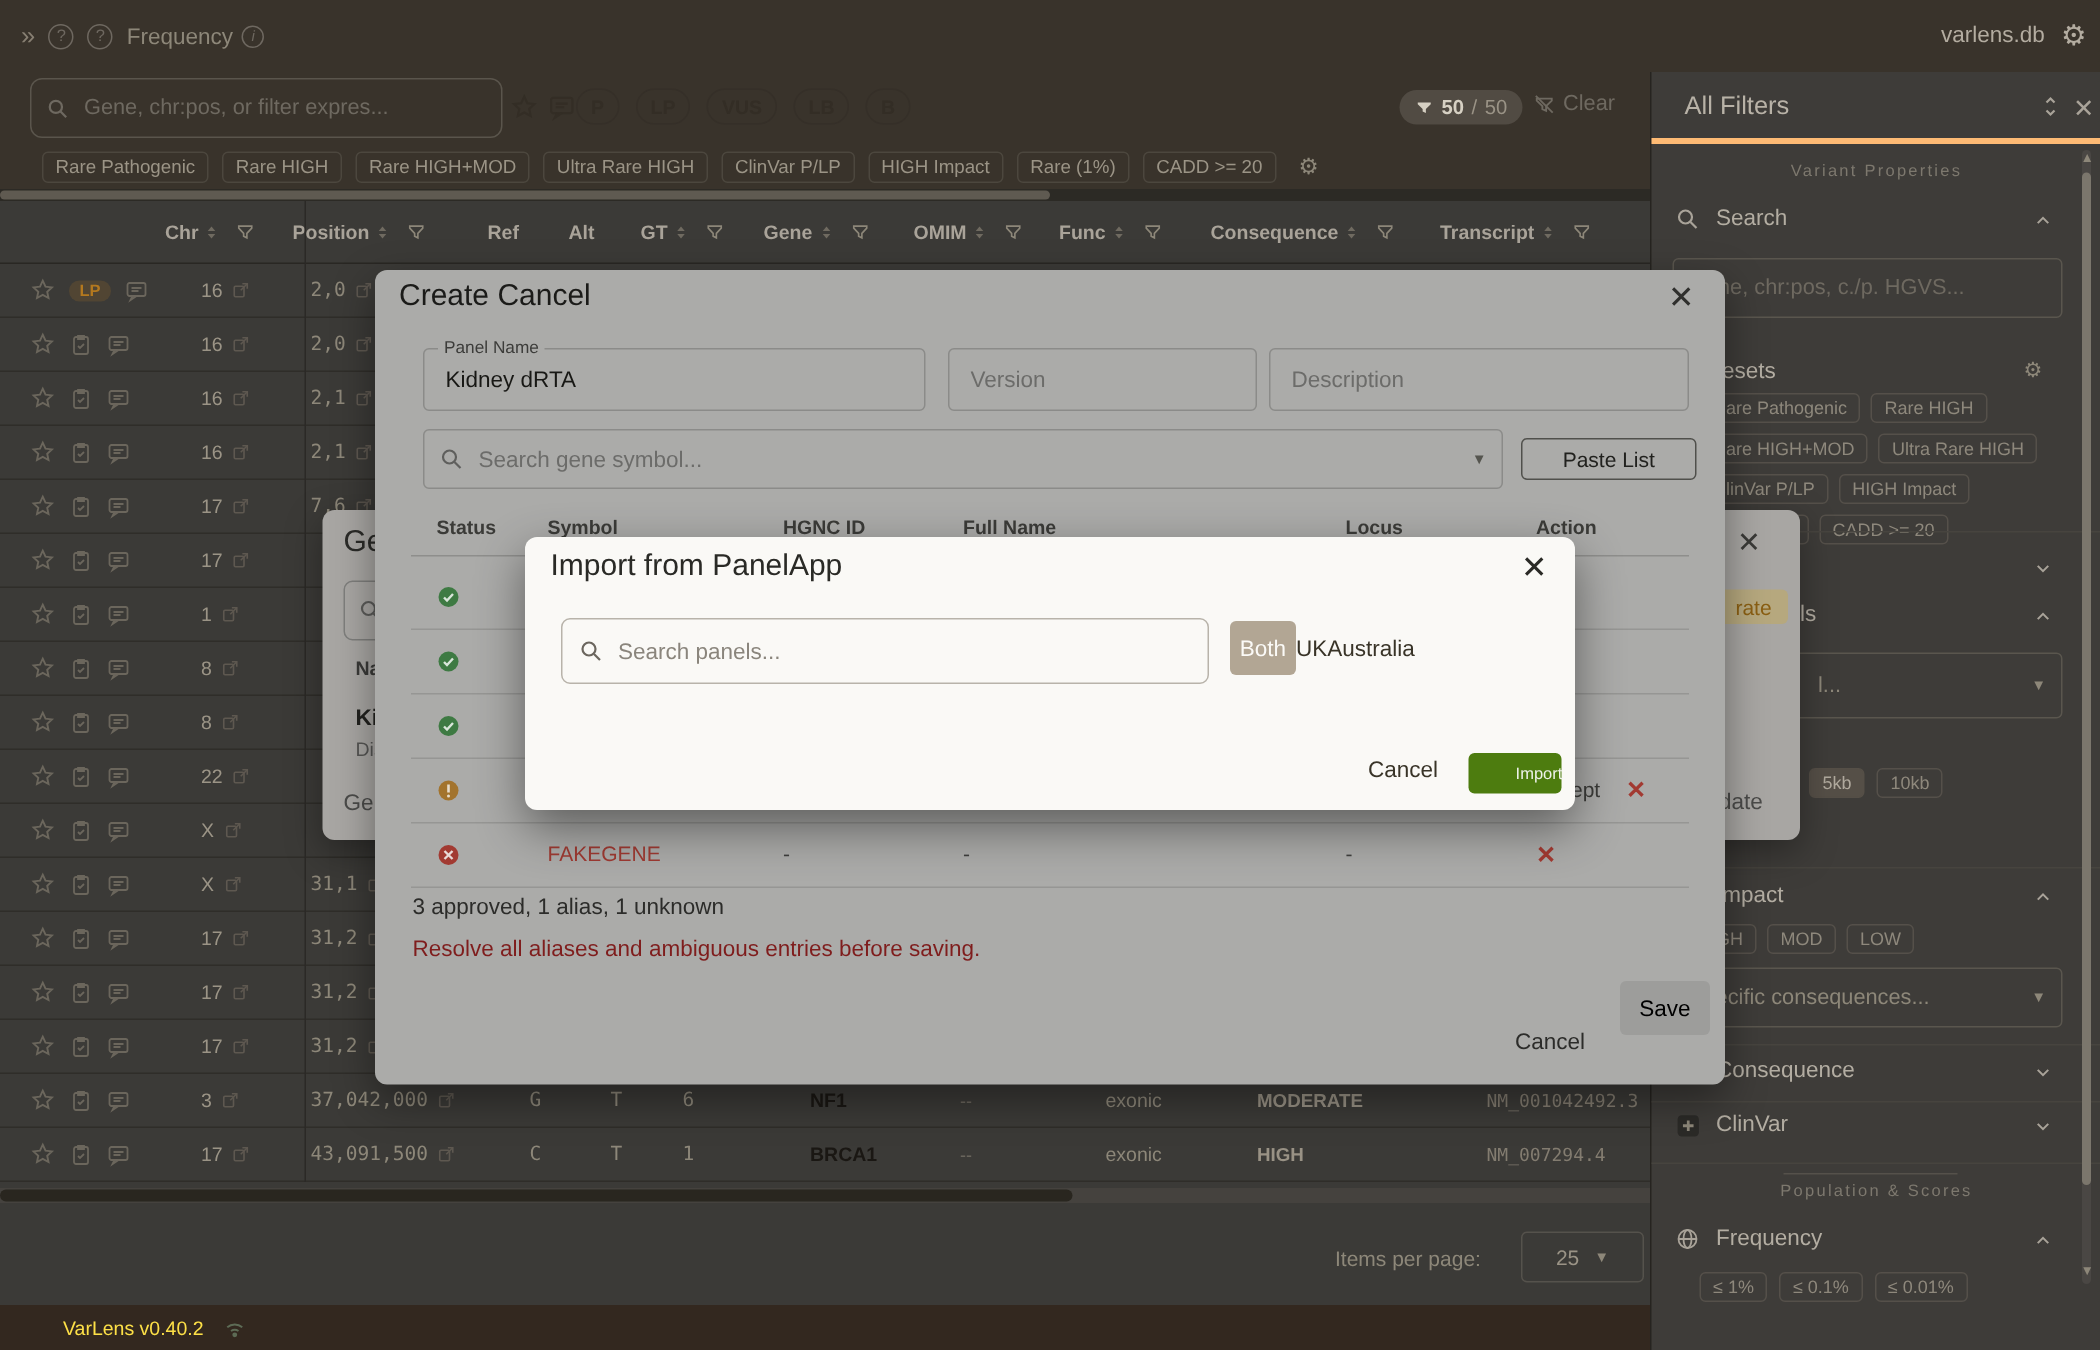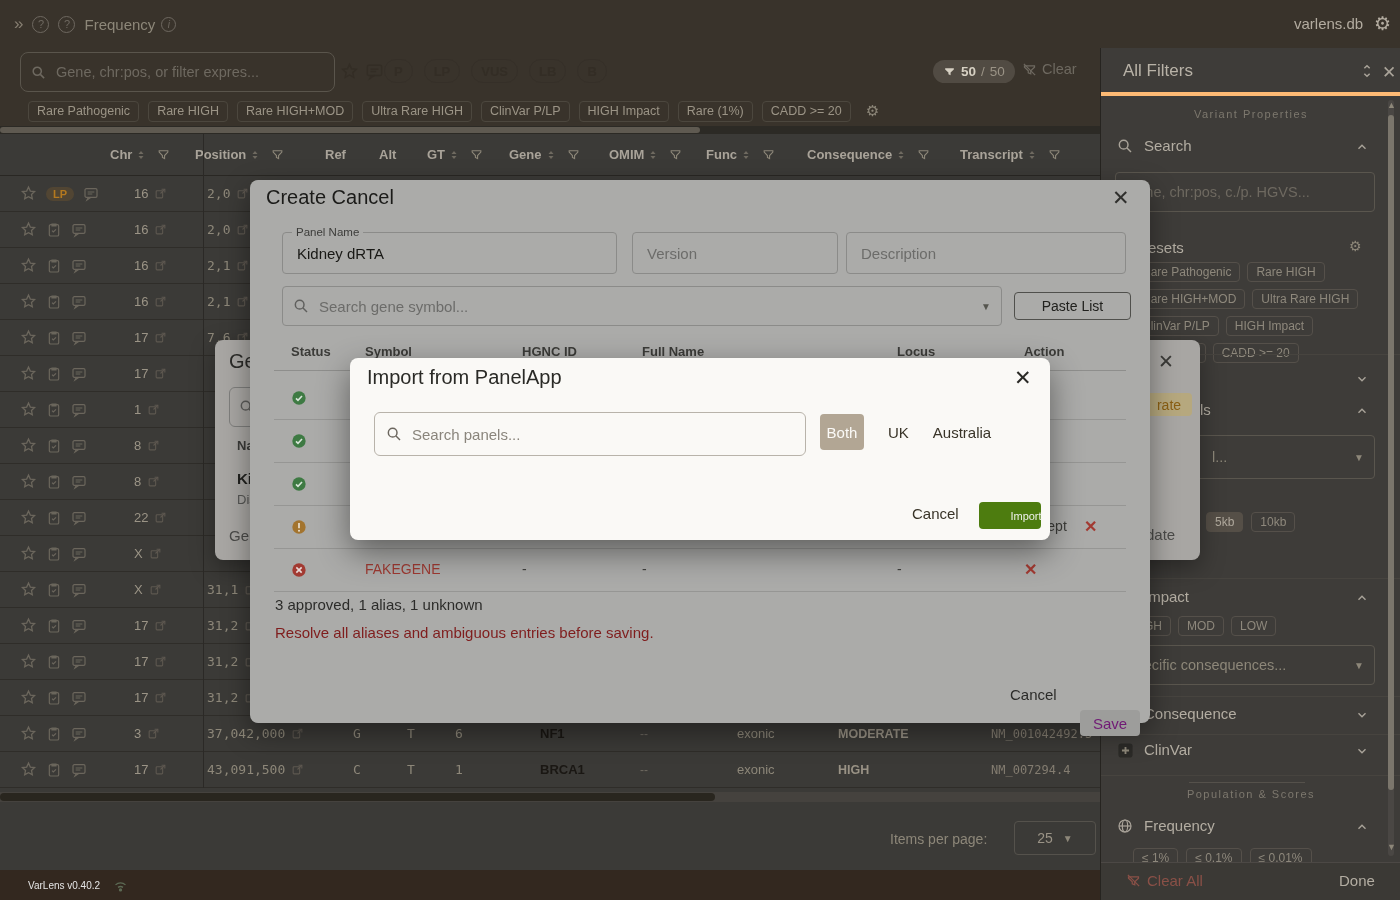--- a/index.html
+++ b/index.html
@@ -54,21 +54,21 @@
   .cons{color:#999285;font-weight:600;font-size:12.5px;}
   .tx{color:#837c70;font-size:12px;}
   .lpchip{background:rgba(181,121,31,.18);color:#b5791f;font-size:11px;font-weight:700;border-radius:9px;padding:1px 7px;}
   #hscroll2{left:0;top:792px;width:1100px;height:10px;background:#45423e;}
   #hscroll2 .thumb{position:absolute;left:0;top:1px;width:715px;height:8px;background:#29261f;border-radius:4px;}
   
   #pager{left:0;top:802px;width:1100px;height:68px;background:#3b3a37;}
   #pager .lbl{position:absolute;left:890px;top:29px;color:#8d8779;font-size:14px;}
   #pagesize{position:absolute;left:1014px;top:19px;width:82px;height:34px;border:1px solid #55524c;border-radius:4px;color:#9a9386;font-size:14px;display:flex;align-items:center;justify-content:center;gap:10px;}
   #statusbar{left:0;top:870px;width:1400px;height:30px;background:#33281f;display:flex;align-items:center;}
-  #statusbar .v{color:#e5e5e5;font-size:10px;margin-left:28px;}
+  #statusbar .v{color:#fde047;font-size:13px;margin-left:42px;}
   
   #sidebar{left:1100px;top:48px;width:300px;height:852px;background:#3e3c39;border-left:1px solid #262420;z-index:5;}
   #sb-head{position:absolute;left:0;top:0;width:300px;height:48px;border-bottom:4px solid #fdba74;}
   #sb-title{position:absolute;left:22px;top:13px;color:#b8b2a7;font-size:17px;}
   .sb-hic{position:absolute;top:14px;color:#a9a399;font-size:17px;}
   .sb-group{position:absolute;width:300px;text-align:center;color:#7d786e;font-size:11px;letter-spacing:1.5px;}
   .sb-row{position:absolute;left:0;width:300px;height:26px;}
   .sb-label{position:absolute;left:43px;top:3px;color:#b3ada2;font-size:15px;}
   .sb-chev{position:absolute;left:254px;top:6px;}
   .sb-icon{position:absolute;left:16px;top:4px;}
@@ -108,29 +108,29 @@
   #cp-paste{position:absolute;left:764px;top:112px;width:117px;height:28px;border:1.4px solid #50504c;border-radius:4px;color:#21211e;font-size:14px;display:flex;align-items:center;justify-content:center;}
   .cp-h{position:absolute;top:164px;font-size:13px;font-weight:700;color:#3b3b38;}
   #cp-hdiv{position:absolute;left:24px;top:190px;width:852px;height:1px;background:#8e8e8c;}
   .cp-row{position:absolute;left:24px;width:852px;height:43px;border-bottom:1px solid #969694;}
   .cp-cell{position:absolute;top:12px;font-size:14px;color:#3f3f3d;}
   .cp-status{position:absolute;left:17px;top:13px;}
   .cp-x{color:#a23a32;font-size:16px;font-weight:700;}
   #cp-summary{position:absolute;left:25px;top:416px;font-size:15px;color:#2c2c2a;}
   #cp-warning{position:absolute;left:25px;top:444px;font-size:15px;color:#7f1d1d;}
   #cp-cancel{position:absolute;left:760px;top:506px;font-size:15px;color:#2c2c2a;}
-  #cp-save{position:absolute;left:830px;top:530px;width:60px;height:26px;background:#9d9d9b;border-radius:4px;color:#701a75;font-size:15px;display:flex;align-items:center;justify-content:center;}
+  #cp-save{position:absolute;left:830px;top:474px;width:60px;height:36px;background:#9d9d9b;border-radius:4px;color:#000000;font-size:15px;display:flex;align-items:center;justify-content:center;}
   
   #import-dlg{left:350px;top:358px;width:700px;height:182px;background:#faf9f6;border-radius:8px;z-index:30;box-shadow:0 12px 32px rgba(0,0,0,.45);}
   #im-title{position:absolute;left:17px;top:8px;font-size:20px;color:#2a2a26;}
   #im-close{position:absolute;left:664px;top:8px;font-size:21px;color:#2a2a26;}
   #im-search{position:absolute;left:24px;top:54px;width:432px;height:44px;border:1px solid #b8b3aa;border-radius:6px;display:flex;align-items:center;padding:0 11px;gap:8px;}
   #im-search input{flex:1;background:transparent;border:none;outline:none;font-size:15px;color:#3a352c;}
   #im-search input::placeholder{color:#8a857c;}
-  #im-scopes{position:absolute;left:470px;top:56px;display:flex;align-items:center;gap:24px;}
+  #im-scopes{position:absolute;left:470px;top:56px;display:flex;align-items:center;}
   .scope{font-size:15px;color:#393428;}
   .scope.on{background:#b2a694;color:#fbfaf7;border-radius:4px;width:44px;height:36px;display:flex;align-items:center;justify-content:center;}
   #im-cancel{position:absolute;left:562px;top:147px;font-size:15px;color:#393428;}
   #im-import{position:absolute;left:629px;top:144px;width:62px;height:27px;background:#4d7c0f;border-radius:4px;color:#eef2ea;font-size:11px;display:flex;align-items:center;justify-content:center;padding-left:32px;}
 </style>
 </head>
 <body>
 
 <div id="app">
 
@@ -1380,30 +1380,20 @@
         <span class="schip">≤ 1%</span>
         <span class="schip">≤ 0.1%</span>
         <span class="schip">≤ 0.01%</span>
       </div>
 
     <div id="sb-scroll"></div>
     <div id="sb-thumb"></div>
     <span class="sb-arrow" style="top:52px;">▲</span>
     <span class="sb-arrow" style="top:794px;">▼</span>
 
-    <div id="sb-foot">
-      <div id="clearall">
-        <svg width="15" height="15" viewBox="0 0 24 24" fill="none" stroke="#8a5047" stroke-width="2">
-            <path d="M4 6h16v2.2L14 14v5l-4-1.8V14L4 8.2z"></path>
-            <path d="M3 3l18 18"></path>
-          </svg>
-        <span>Clear All</span>
-      </div>
-      <span id="donebtn">Done</span>
-    </div>
   </div>
 
   <div id="panels-dlg" class="abs">
     <span id="pd-title">Gen</span>
     <span id="pd-close">✕</span>
     <div id="pd-search">
       <svg width="16" height="16" viewBox="0 0 24 24" fill="none" stroke="#5c5c5a" stroke-width="2.2">
           <circle cx="10" cy="10" r="6.5"></circle>
           <path d="M15 15l6 6"></path>
         </svg>

